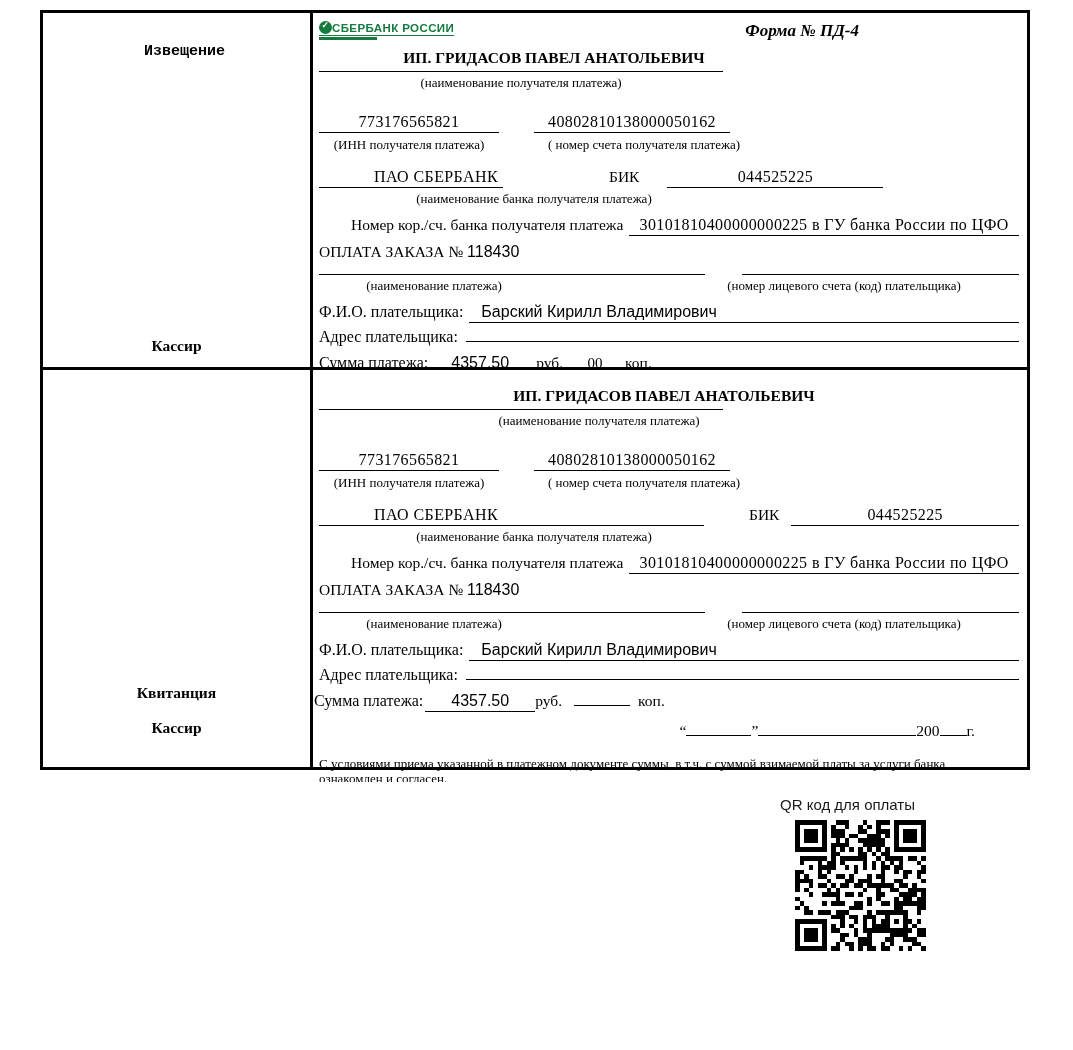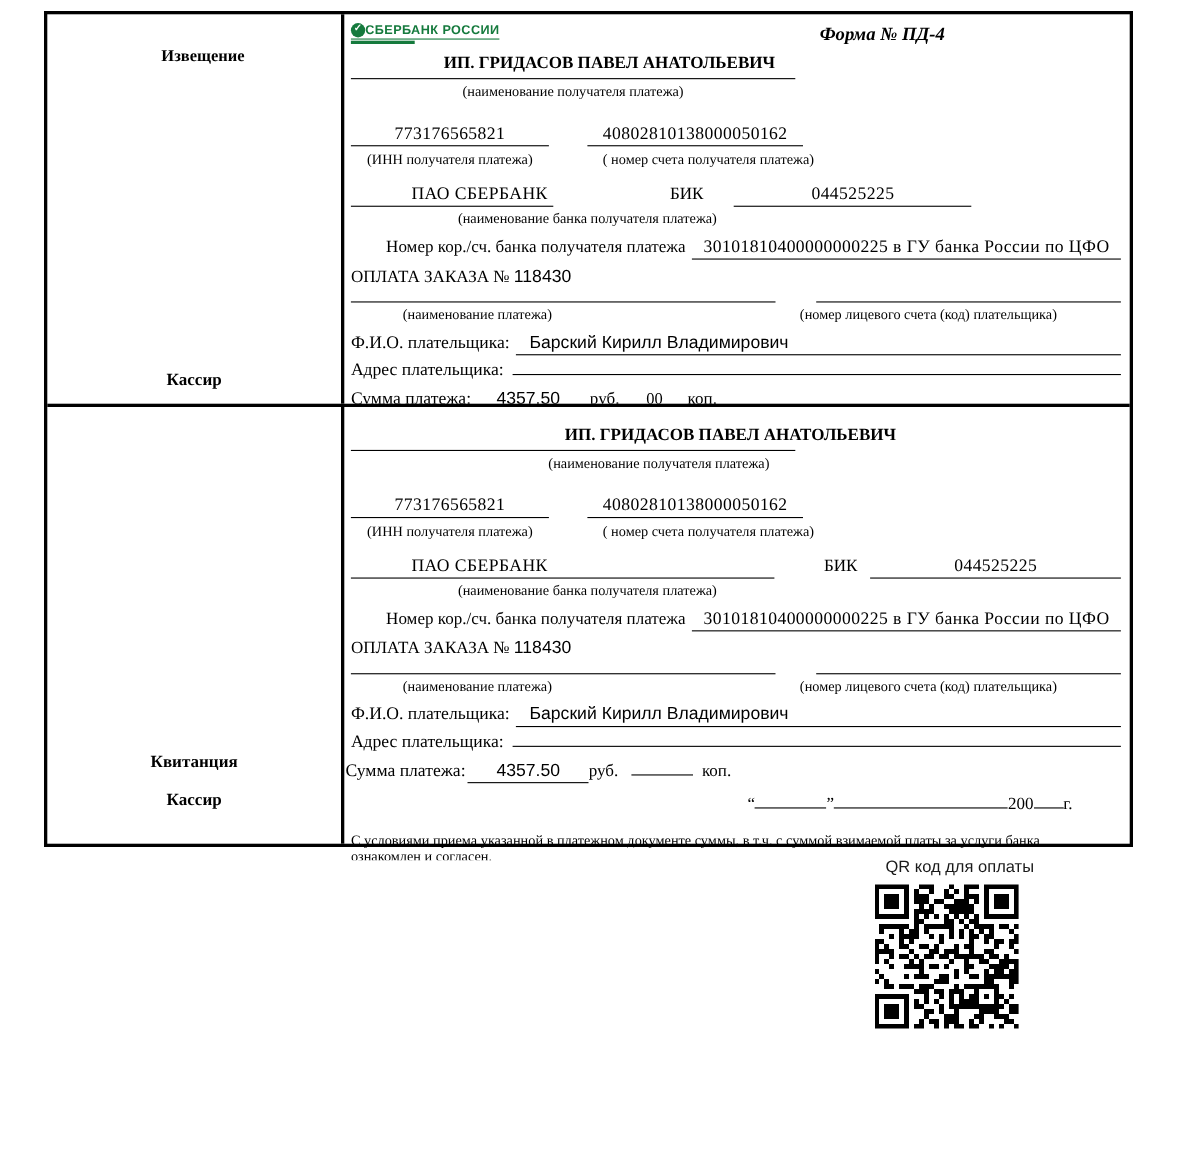--- a/index.html
+++ b/index.html
@@ -9,21 +9,21 @@
   .form-box{position:absolute;left:40px;top:10px;width:990px;height:760px;
             border:3px solid #000;box-sizing:border-box;background:#fff;}
   .section{display:flex;box-sizing:border-box;}
   .sec-a{height:357px;border-bottom:3px solid #000;}
   .sec-b{height:397px;}
 
   .side{width:270px;flex-shrink:0;border-right:3px solid #000;box-sizing:border-box;
         display:flex;flex-direction:column;align-items:center;}
   .side-a{justify-content:space-between;padding:30px 0 12px 0;}
   .side-b{justify-content:flex-end;padding-bottom:30px;gap:17px;}
-  .side-top{font-family:Liberation Serif, serif;font-weight:bold;font-size:15px;margin-left:16px;}
+  .side-top{font-family:Liberation Mono, monospace;font-weight:bold;font-size:15px;margin-left:16px;}
   .side-cashier{font-weight:bold;font-size:15.5px;}
   .side-receipt{font-weight:bold;font-size:15.5px;}
 
   .main{flex:1;padding:8px 8px 0 6px;overflow:hidden;position:relative;}
 
   .u{border-bottom:1.5px solid #000;}
   .ctr{text-align:center;}
   .num{font-size:16px;letter-spacing:.4px;}
   .sans{font-family:"Liberation Sans",sans-serif;}
   .cap{font-size:13px;}
@@ -100,21 +100,21 @@
   .sec-b .u-d1{width:65px;}
   .u-d2{width:172px;}
   .sec-b .u-d2{width:158px;}
   .u-d3{width:27px;}
 
   .agree{margin-top:7px;font-size:13px;line-height:15px;width:680px;}
   .sec-b .agree{margin-top:16px;}
   .agree2-row{display:flex;align-items:baseline;font-size:13px;line-height:15px;}
   .sign-center{text-align:center;font-weight:bold;font-size:13.5px;margin-top:4px;width:680px;}
 
-  .qr-wrap{position:absolute;left:780px;top:780px;width:160px;text-align:right;}
+  .qr-wrap{position:absolute;left:780px;top:796px;width:160px;text-align:left;}
   .qr-label{font-family:"Liberation Sans",sans-serif;font-size:15px;color:#1a1a1a;}
   .qr-svg{width:131px;height:131px;margin-top:7px;display:block;margin-left:auto;margin-right:auto;}
 </style>
 </head>
 <body>
 
 <div class="page">
   <div class="form-box">
 
     <div class="section sec-a">

